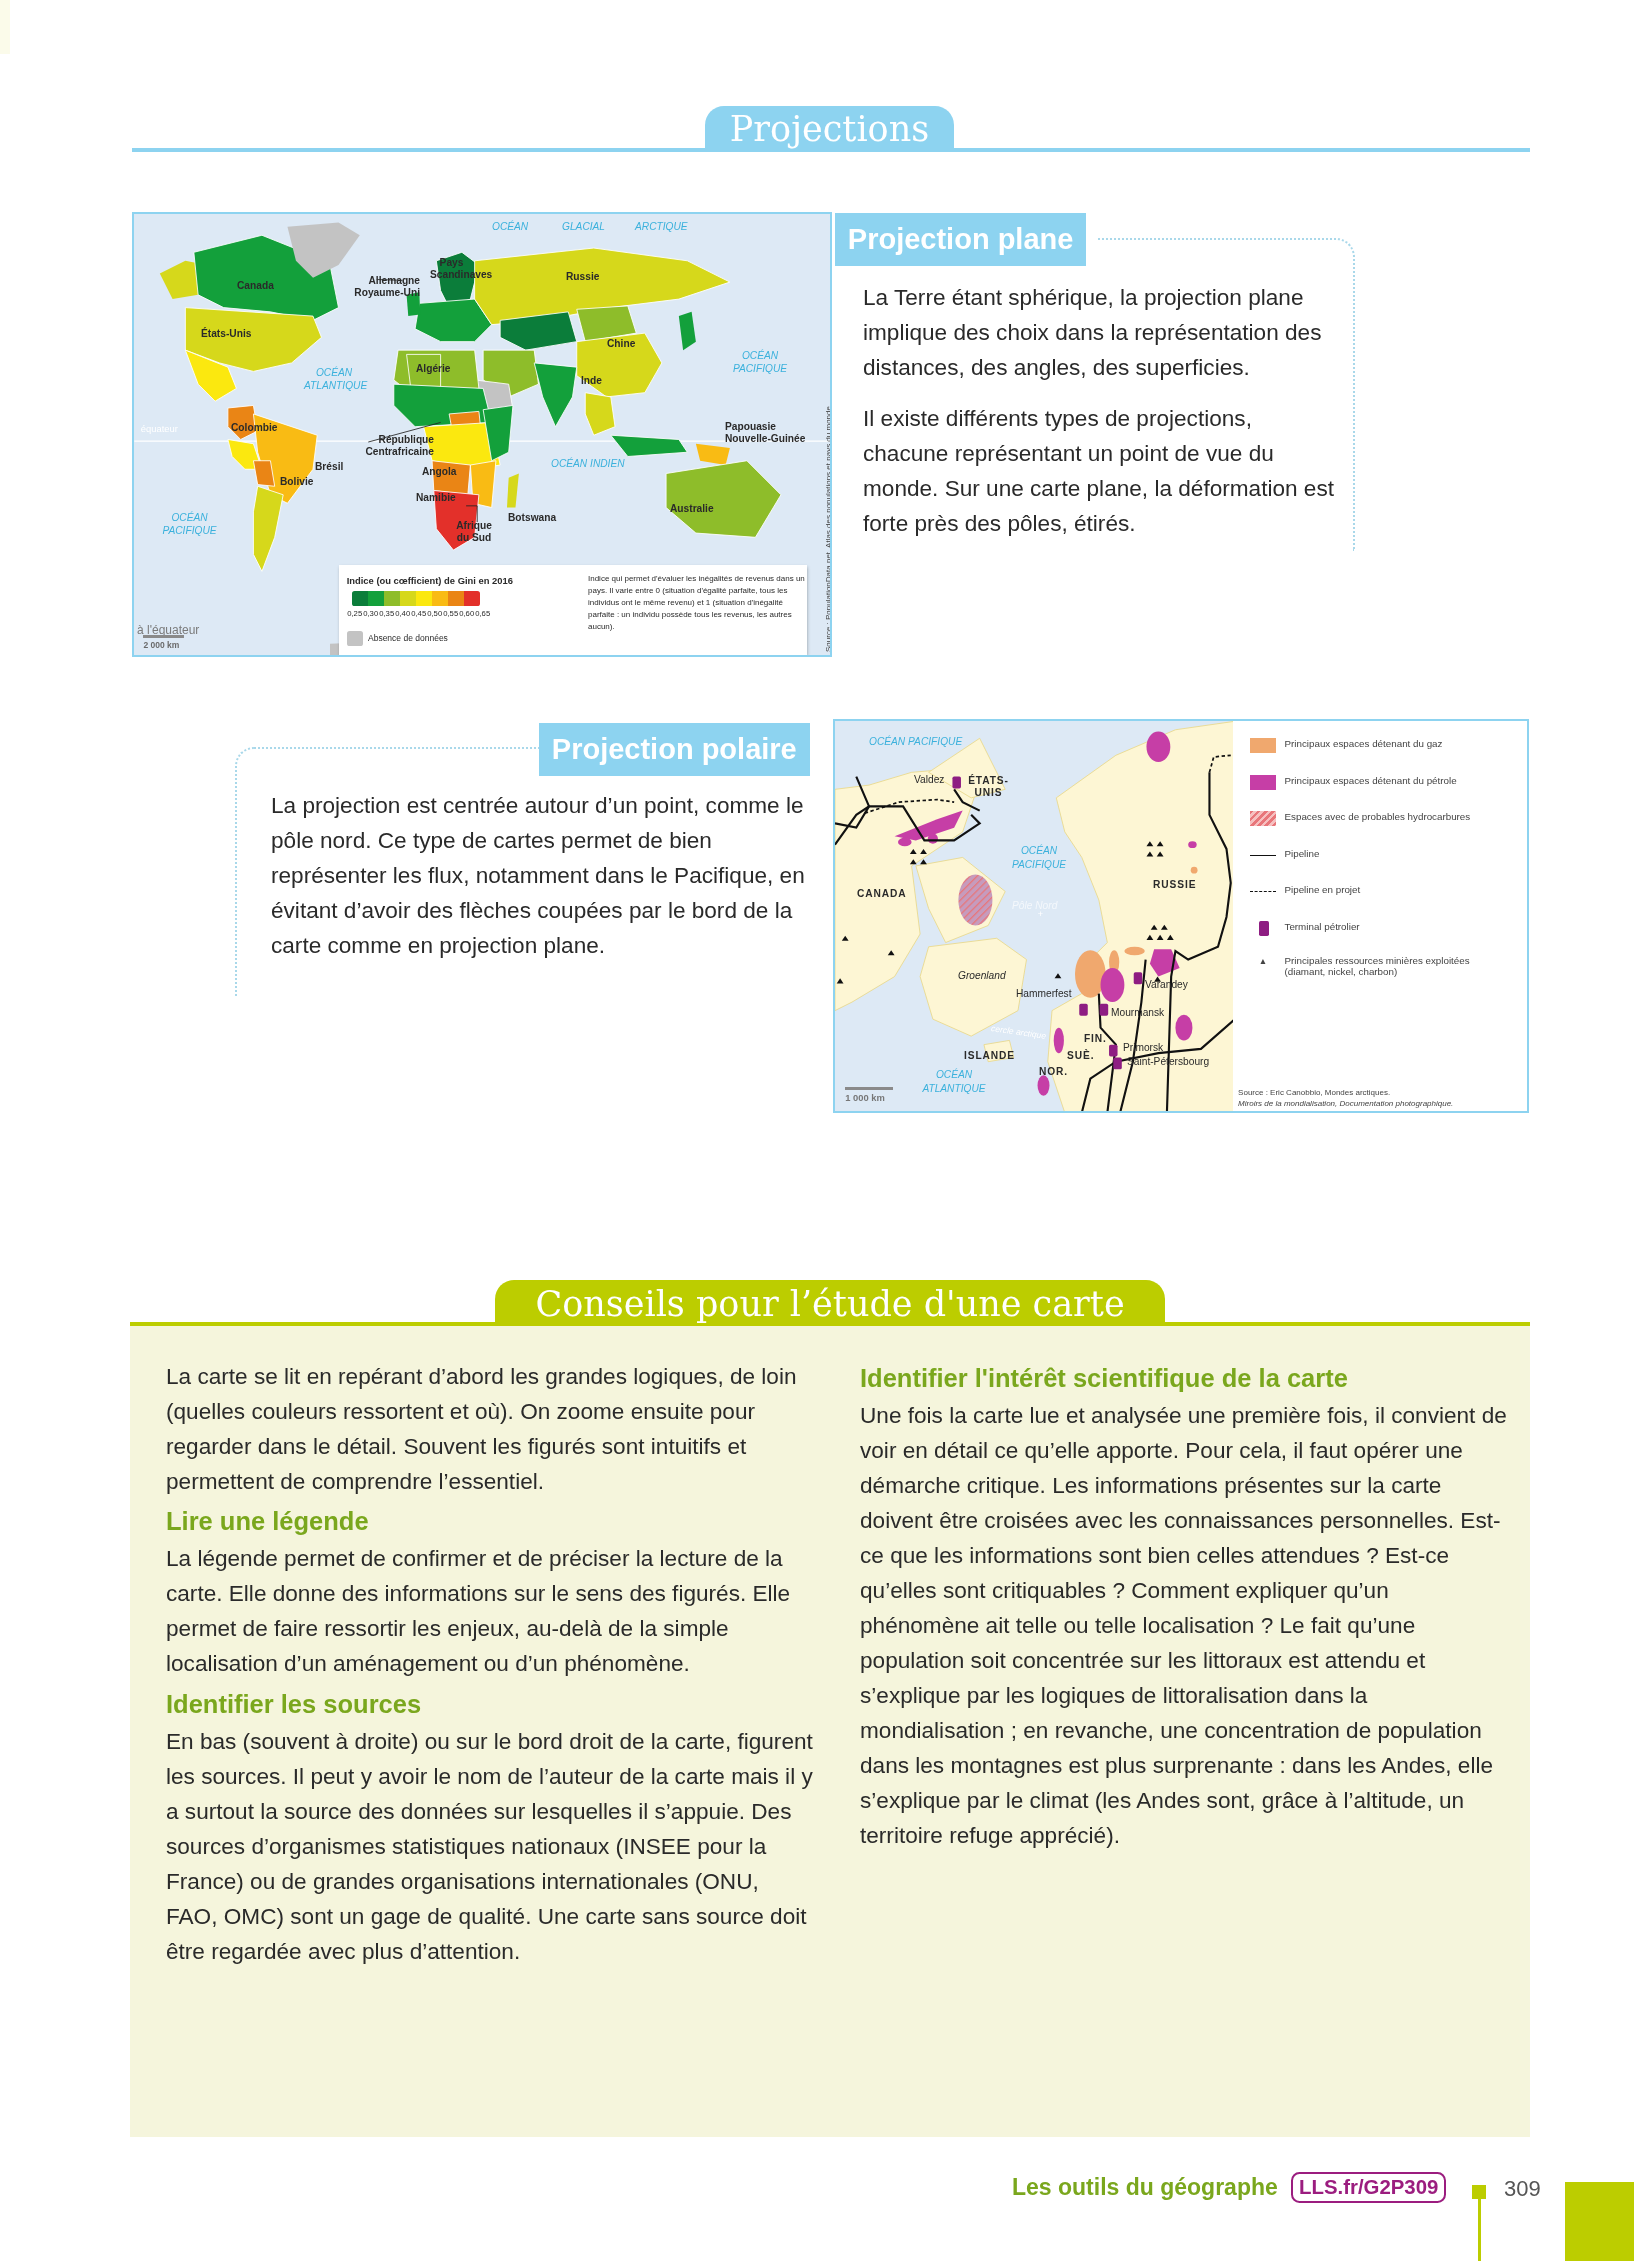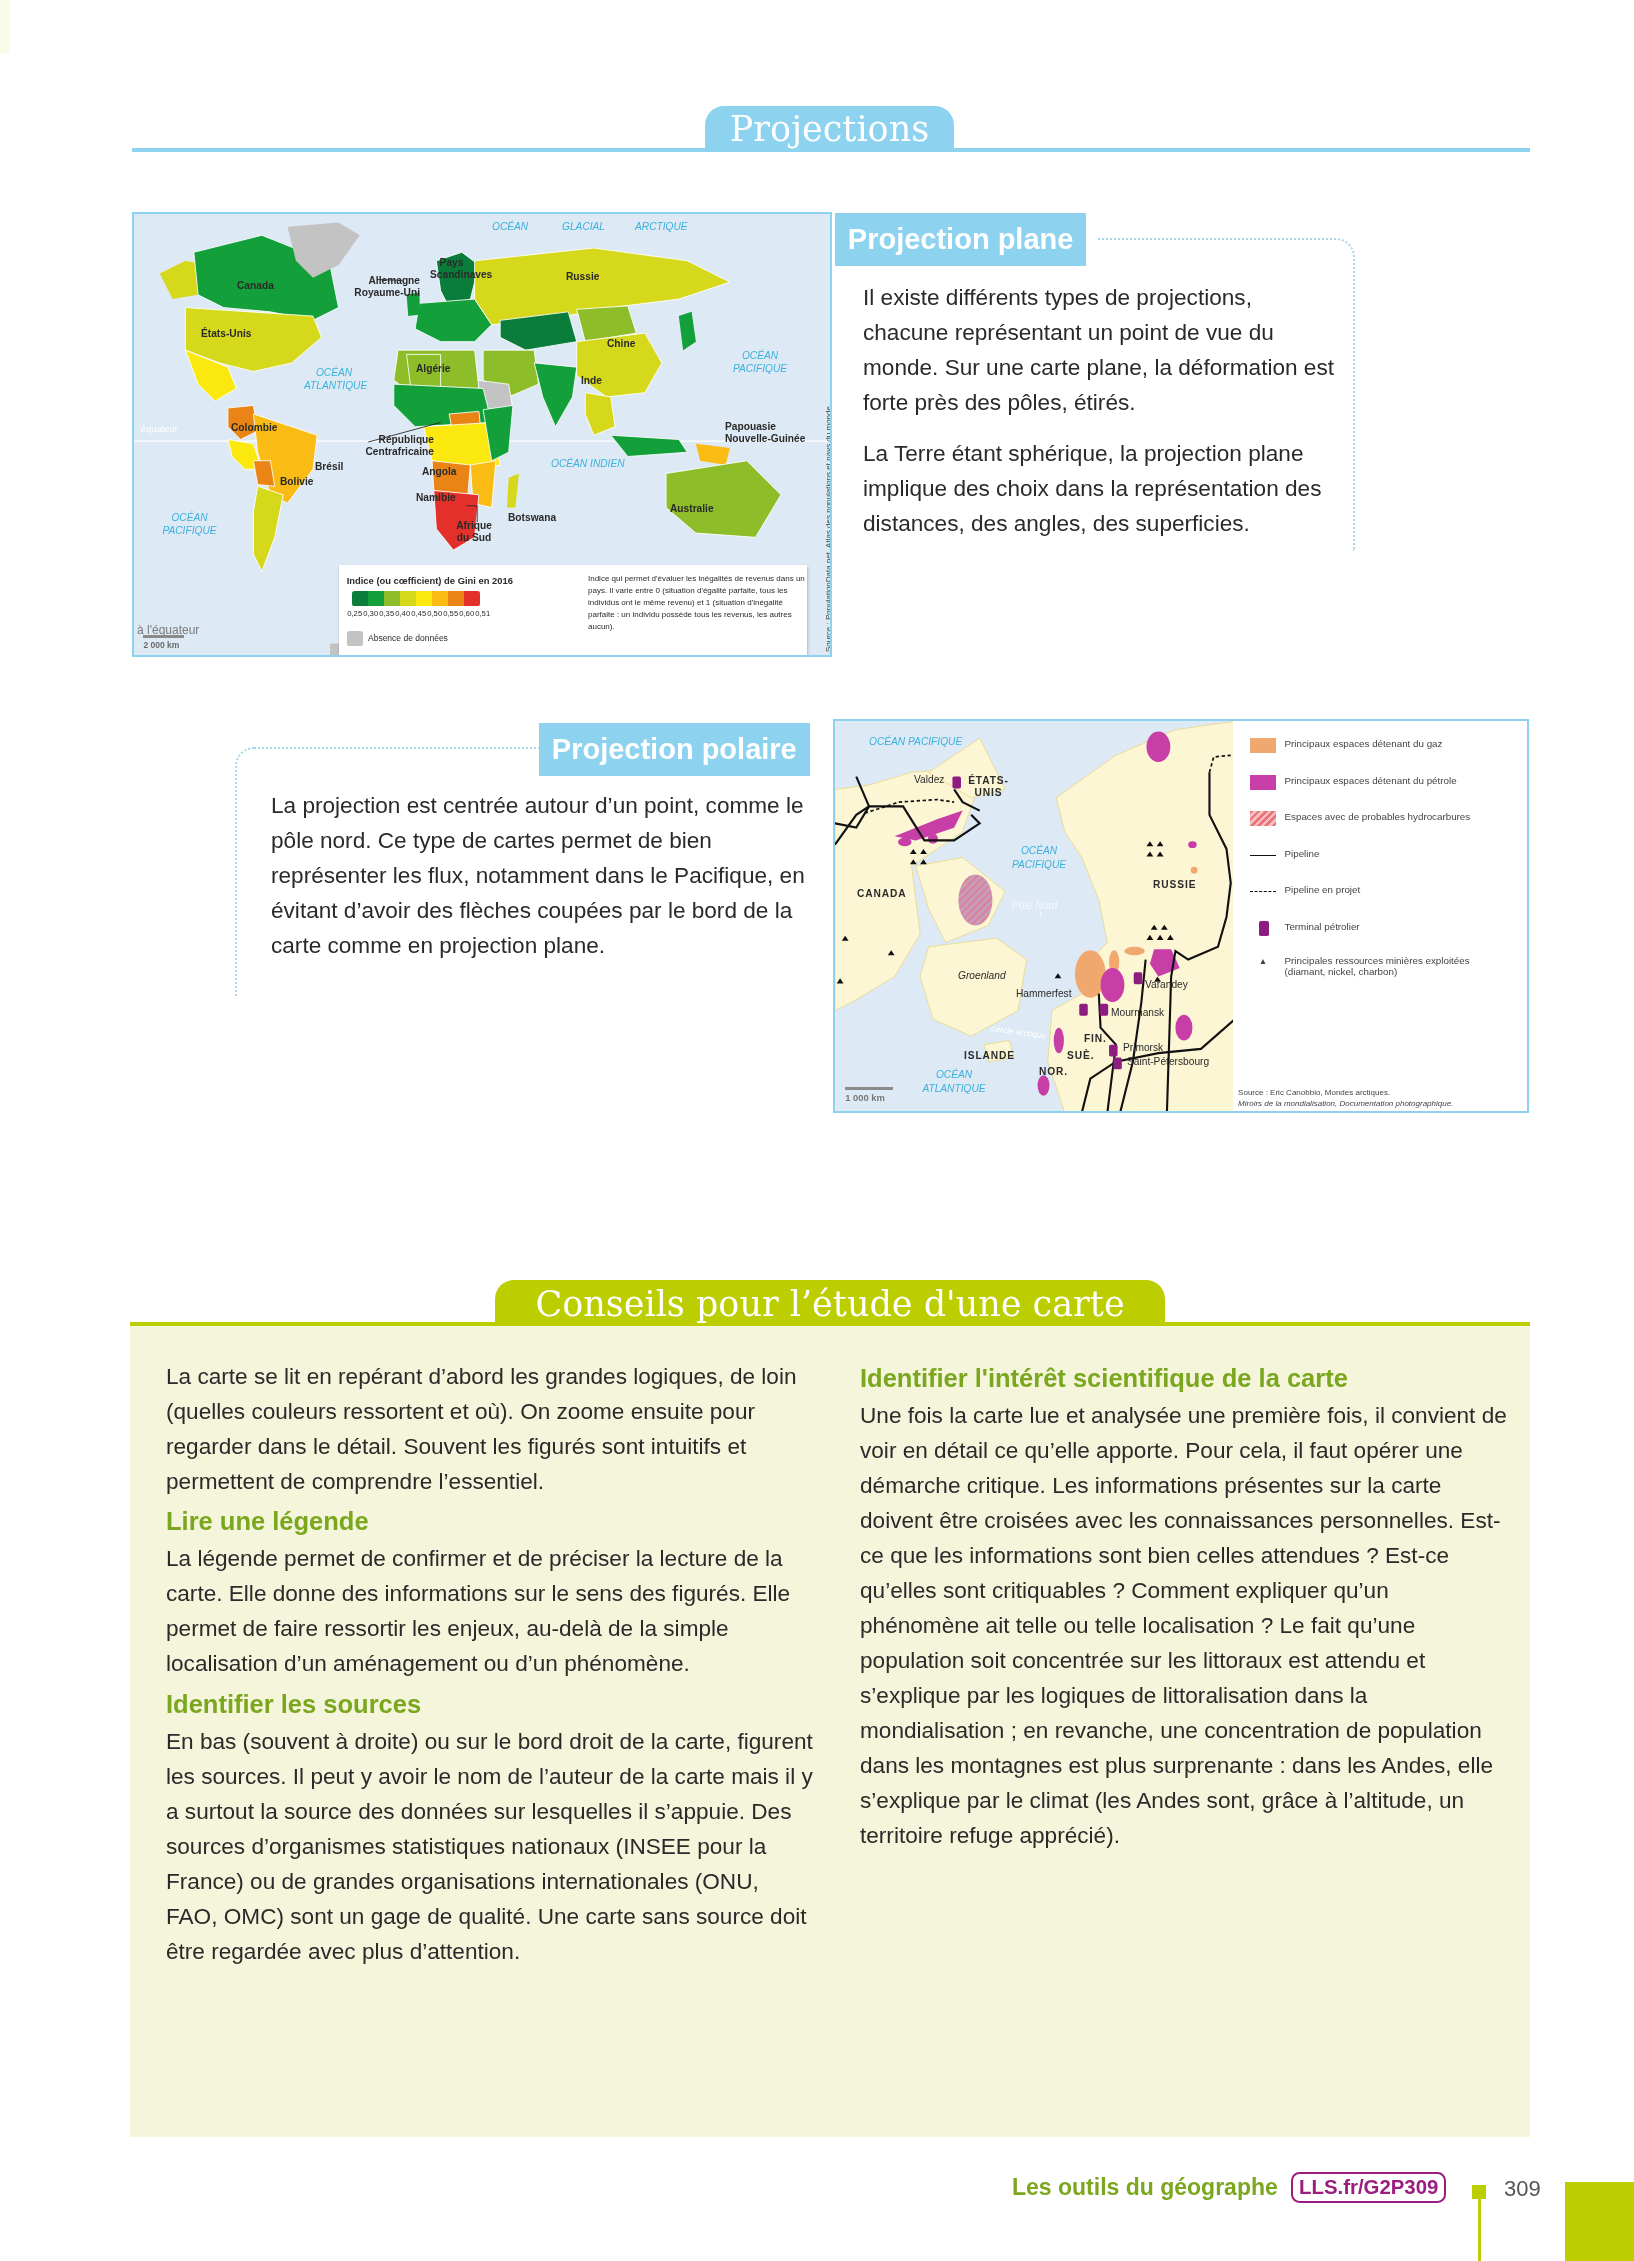--- a/index.html
+++ b/index.html
@@ -216,35 +216,35 @@
       </div>
     <div id="gini-ticks">
         <span>0,25</span>
         <span>0,30</span>
         <span>0,35</span>
         <span>0,40</span>
         <span>0,45</span>
         <span>0,50</span>
         <span>0,55</span>
         <span>0,60</span>
-        <span>0,51</span>
+        <span>0,65</span>
       </div>
     <div id="nodata-swatch"></div>
     <div id="nodata-lbl">Absence de données</div>
     <div id="gini-desc">Indice qui permet d'évaluer les inégalités de revenus dans un pays. Il varie entre 0 (situation d'égalité parfaite, tous les individus ont le même revenu) et 1 (situation d'inégalité parfaite : un individu possède tous les revenus, les autres aucun).</div>
   </div>
 
   <div id="world-source">Source : PopulationData.net, Atlas des populations et pays du monde.</div>
 </div>
 
 <div class="dot-frame" id="plane-frame"></div>
 <div class="head-box" id="plane-head">Projection plane</div>
 <div class="body-text" id="plane-text">
+  <p>La Terre étant sphérique, la projection plane implique des choix dans la représentation des distances, des angles, des superficies.</p>
   <p>Il existe différents types de projections, chacune représentant un point de vue du monde. Sur une carte plane, la déformation est forte près des pôles, étirés.</p>
-  <p>La Terre étant sphérique, la projection plane implique des choix dans la représentation des distances, des angles, des superficies.</p>
 </div>
 
 <div class="dot-frame" id="polar-frame"></div>
 <div class="head-box" id="polar-head">Projection polaire</div>
 <div class="body-text" id="polar-text">
   <p>La projection est centrée autour d’un point, comme le pôle nord. Ce type de cartes permet de bien représenter les flux, notamment dans le Pacifique, en évitant d’avoir des flèches coupées par le bord de la carte comme en projection plane.</p>
 </div>
 
 <div class="abs" id="polar-map">
   <svg width="400" height="392" viewBox="0 0 470 460">

